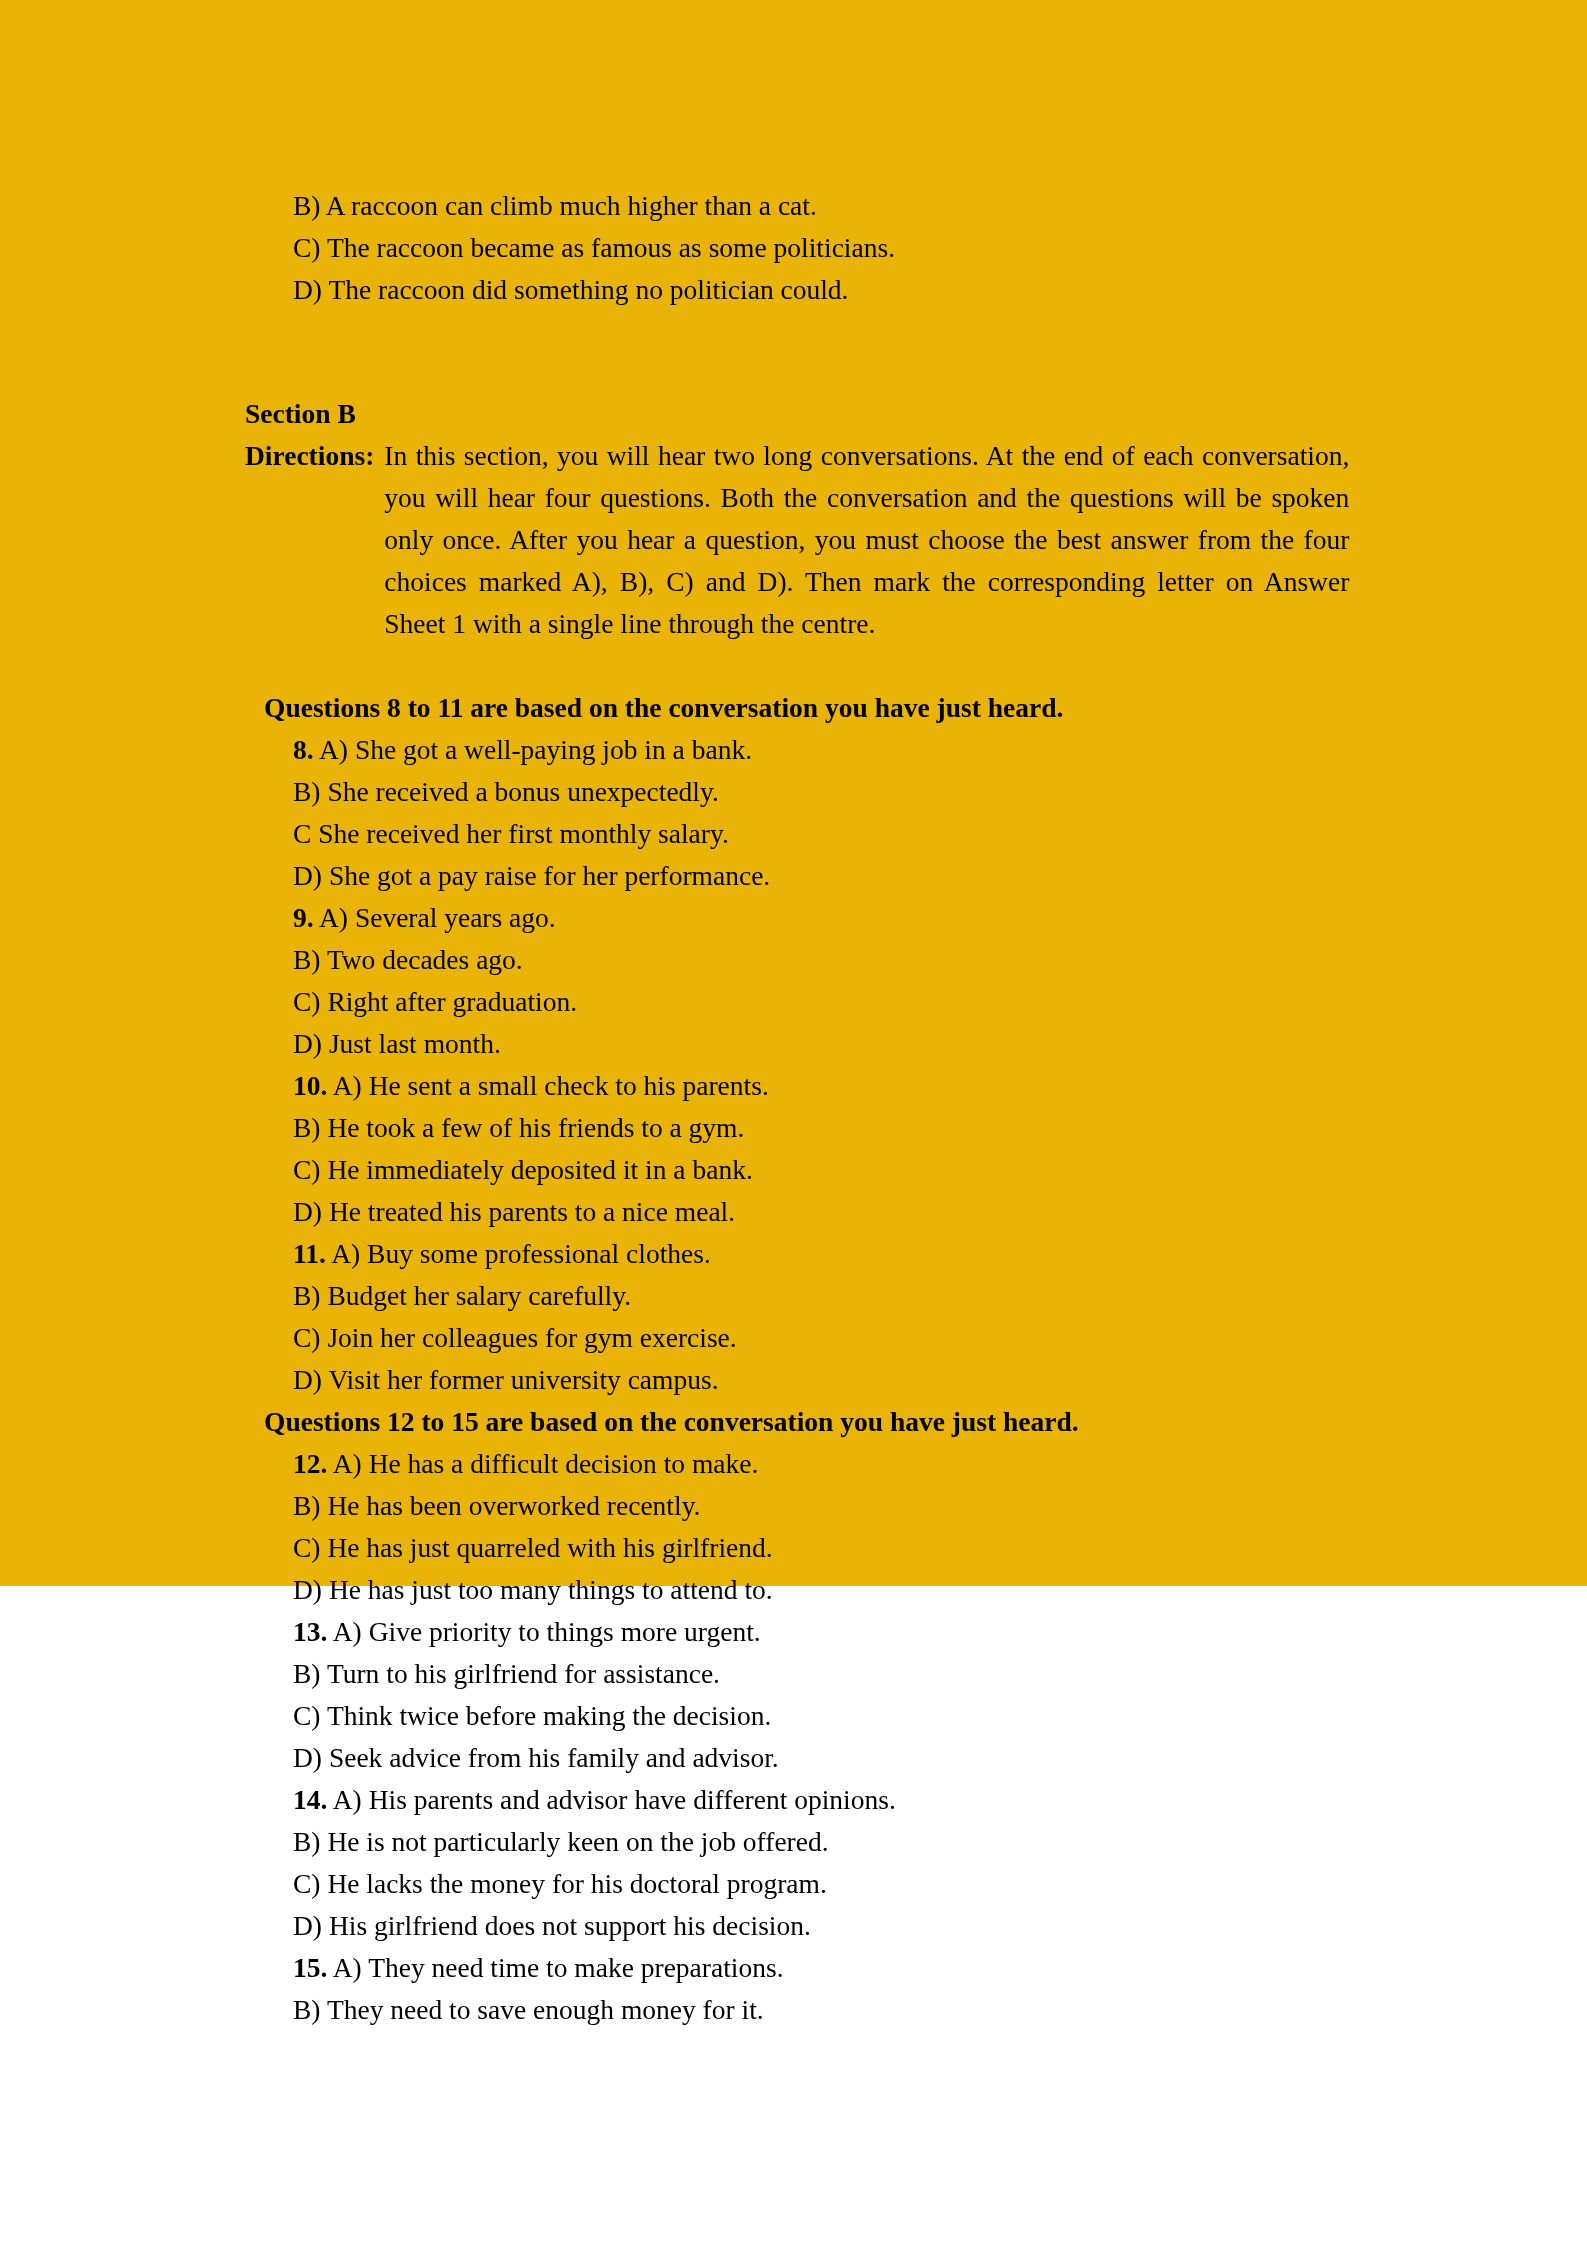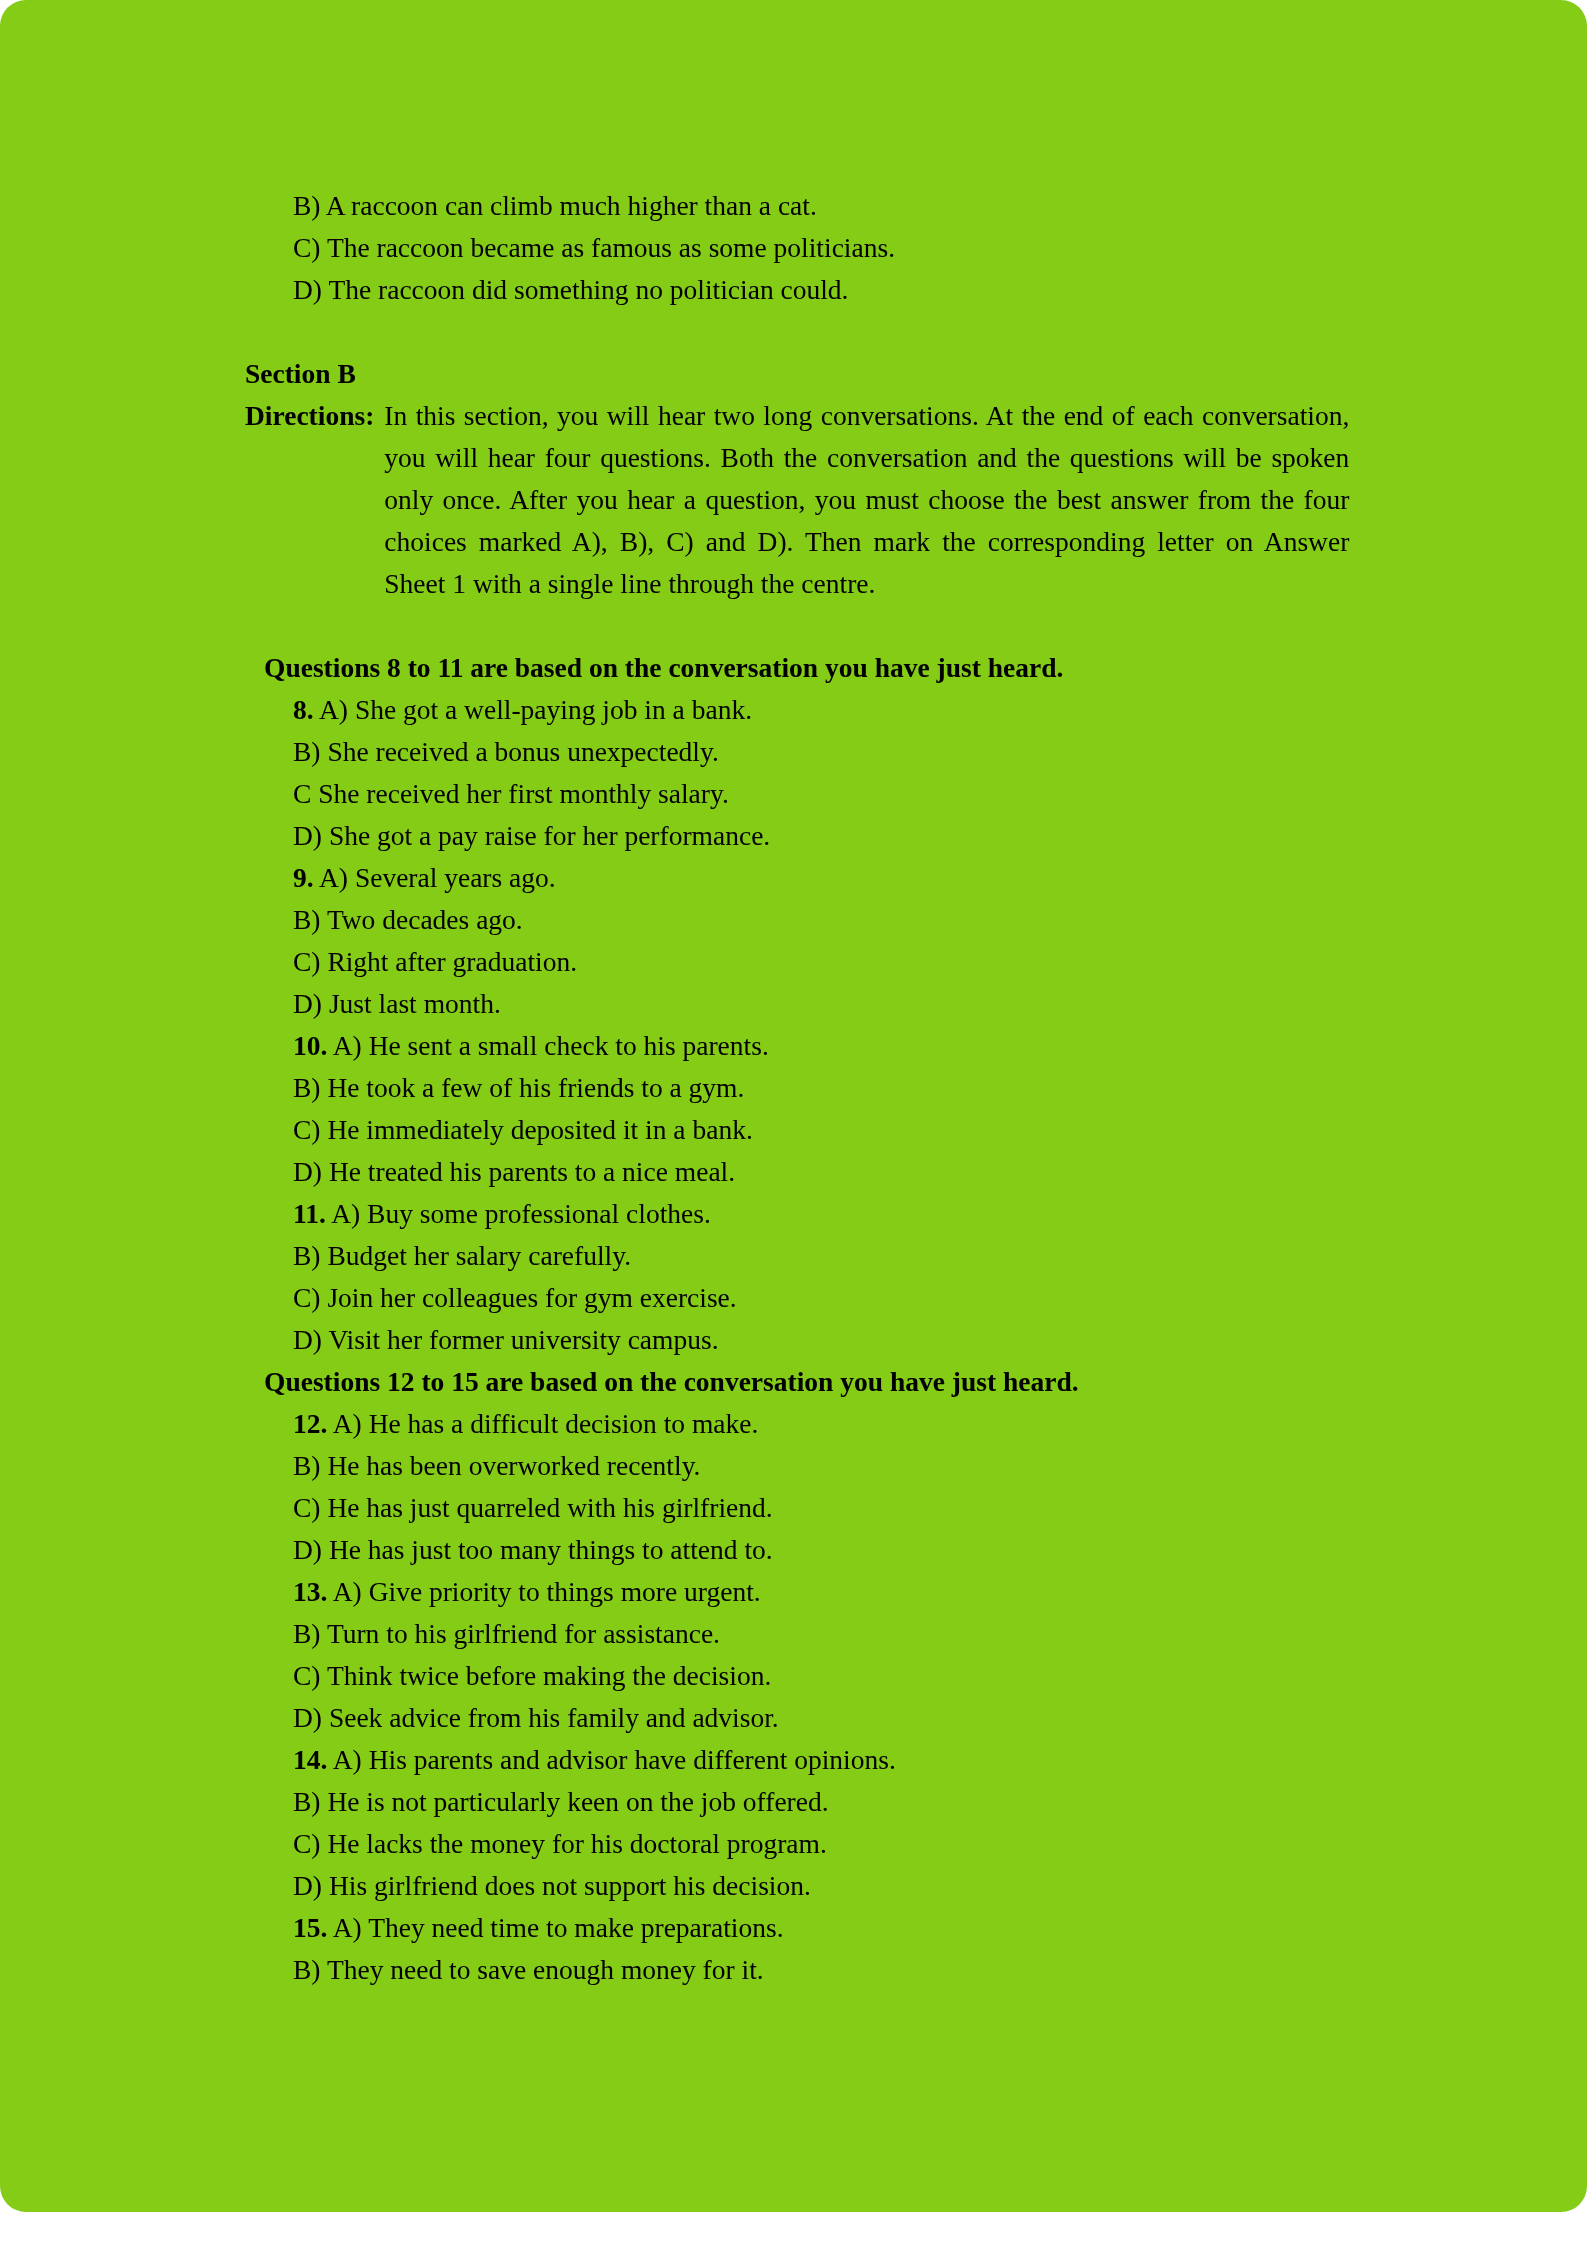--- a/index.html
+++ b/index.html
@@ -12,41 +12,41 @@
     height: 2245px;
     font-family: "Liberation Serif", serif;
     color: #000000;
     position: relative;
   }
   .page {
     position: absolute;
     top: 0;
     left: 0;
     width: 1587px;
-    height: 2212px;
-    background: #84cc16;
+    height: 1586px;
+    background: #eab308;
     box-sizing: border-box;
     padding: 185px 210px 0 245px;
-    border-radius: 26px;
   }
   .line {
     font-size: 27.5px;
     line-height: 42px;
     white-space: pre-wrap;
   }
   .indent-opt {
     padding-left: 48px;
   }
   .gap-lg {
     height: 42px;
   }
   .section-head {
     font-size: 27.5px;
     line-height: 42px;
     font-weight: bold;
+    margin-top: 40px;
   }
   .directions-block {
     display: flex;
     align-items: flex-start;
     font-size: 27.5px;
     line-height: 42px;
   }
   .directions-label {
     font-weight: bold;
     flex: 0 0 auto;

